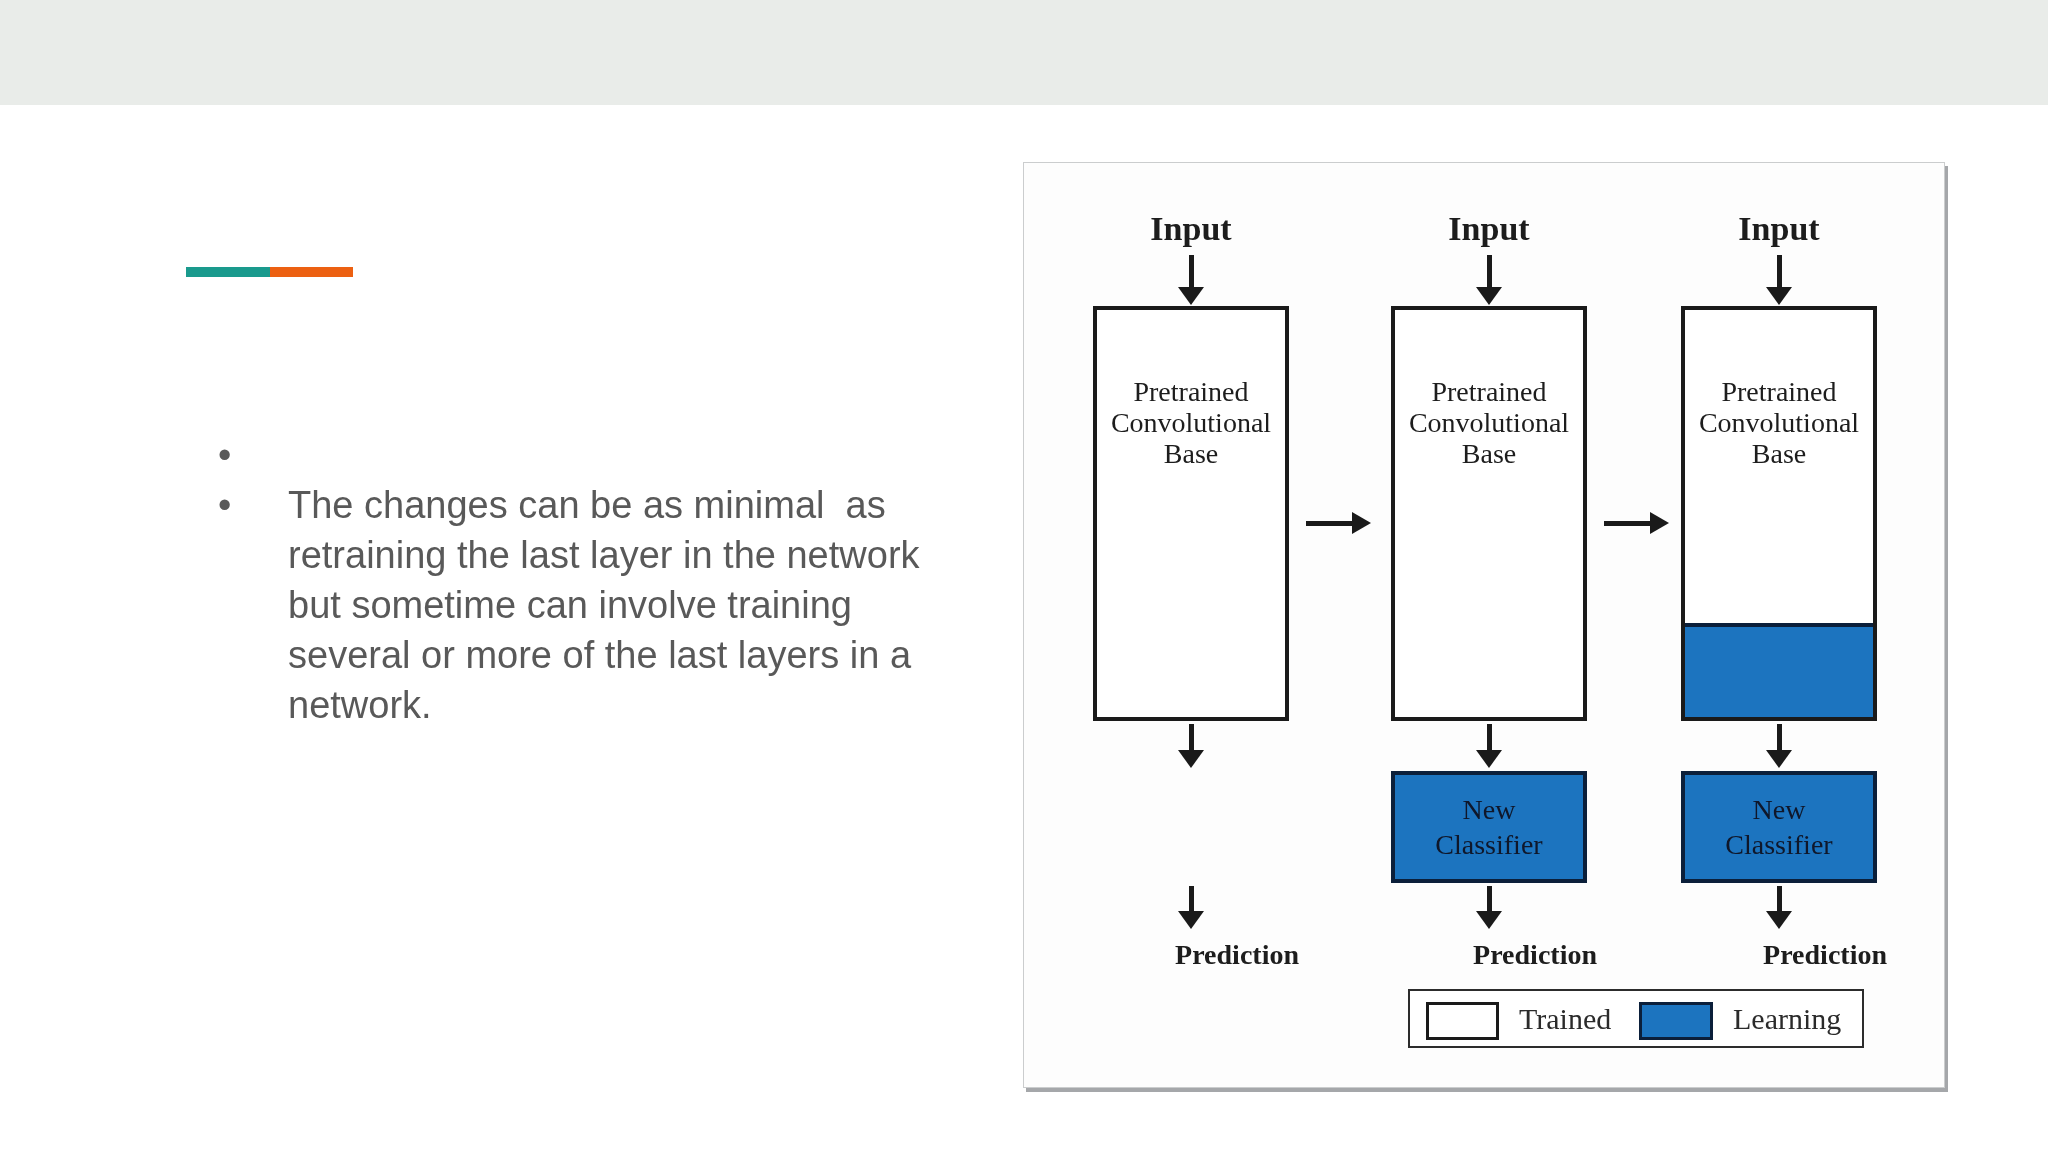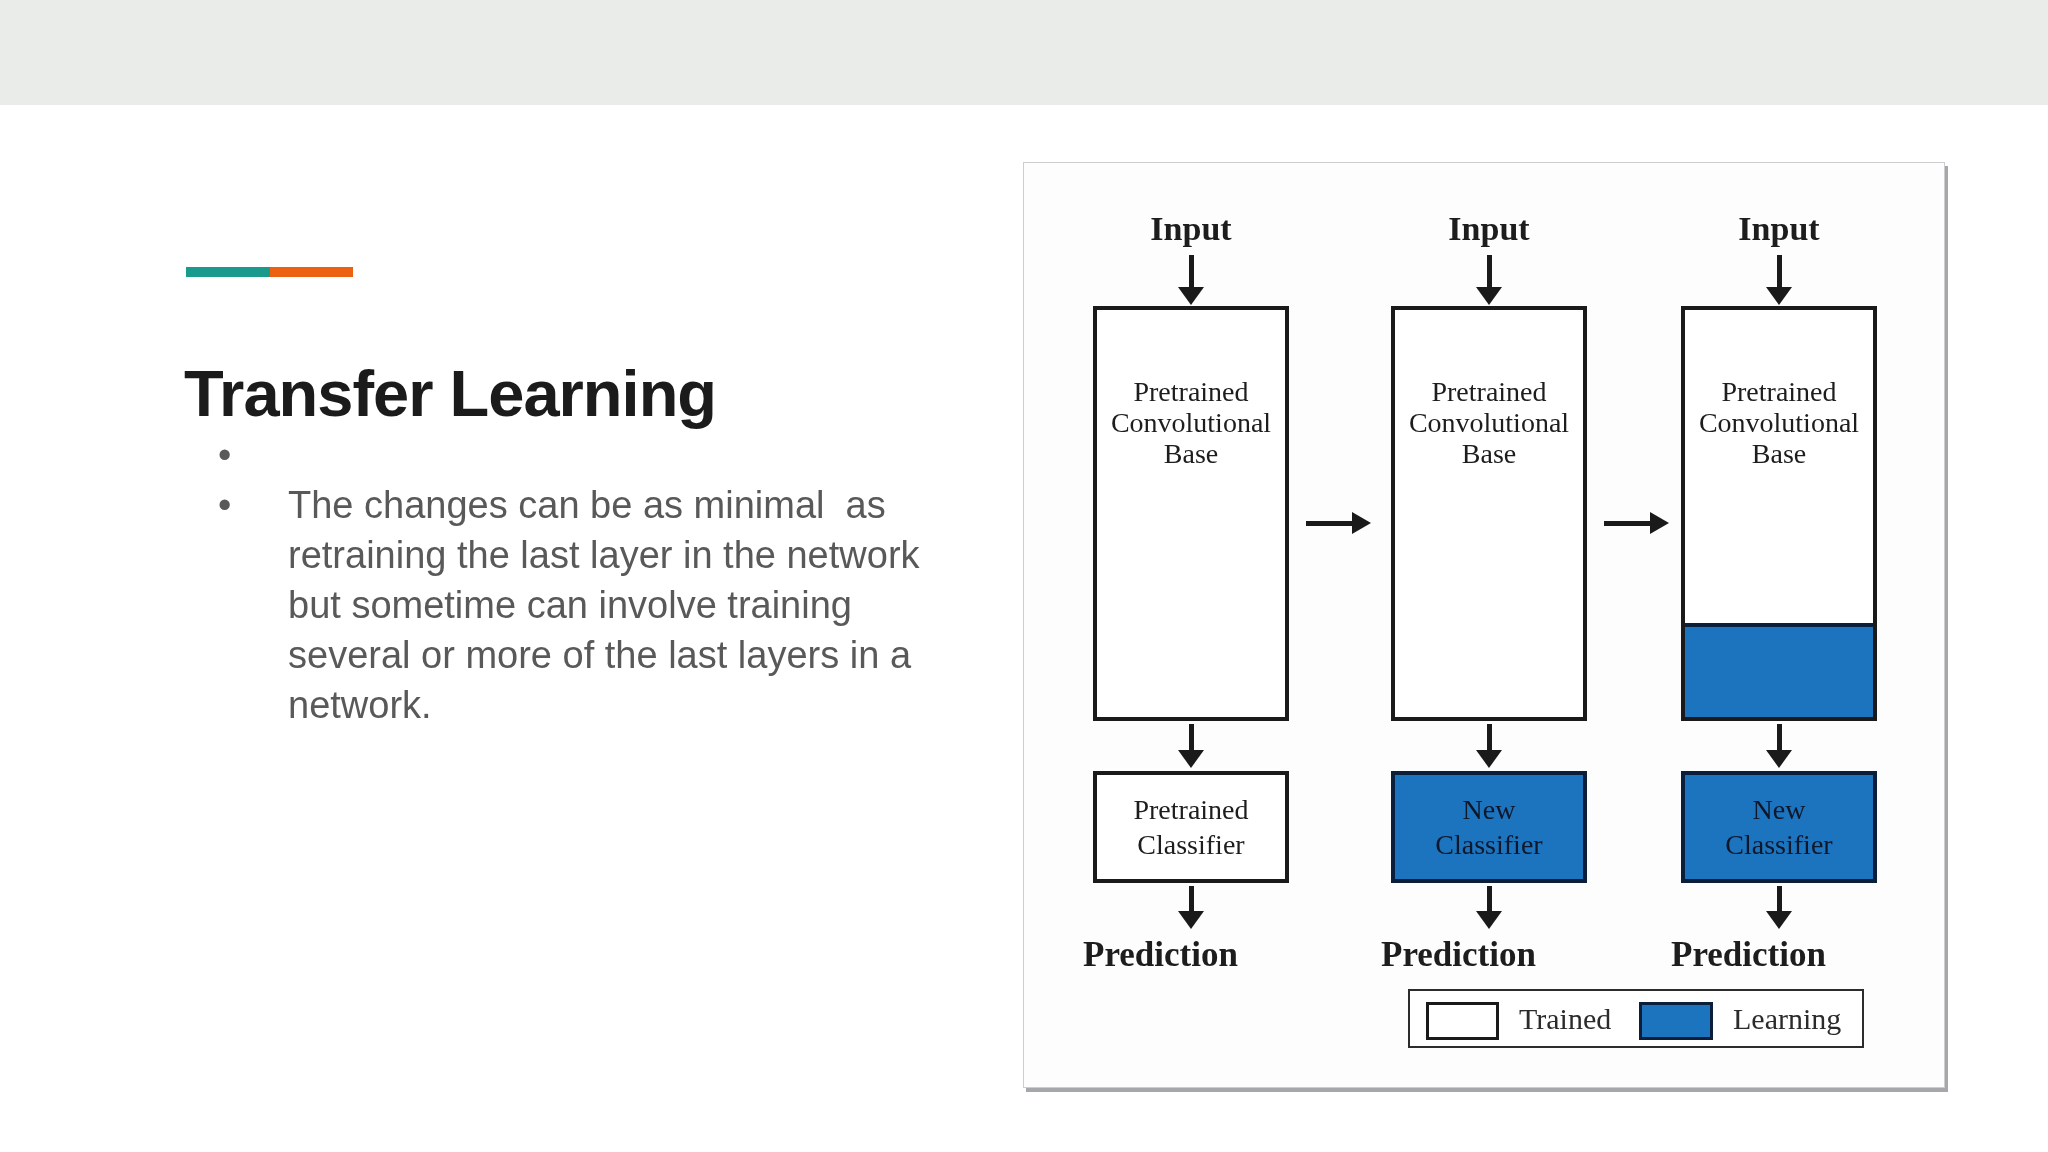--- a/index.html
+++ b/index.html
@@ -99,21 +99,21 @@
   }
   .cls-box.trained {
     background: var(--blue, #1c74bf);
     border-color: var(--navy, #0b1f3a);
     color: #0f172a;
   }
   .cls-label { max-width: 150px; text-align: center; font-size: 28px; line-height: 35px; }
 
   .prediction-label {
     position: absolute; top: 772px; left: -10px; width: 216px;
-    text-align: left; font-weight: bold; font-size: 35px; line-height: 40px;
+    text-align: right; font-weight: bold; font-size: 28px; line-height: 40px;
   }
 
   .h-arrow { position: absolute; top: 349px; display: flex; align-items: center; }
   .h-arrow .stem { height: 5px; width: 46px; background: #1a1a1a; }
   .h-arrow .head {
     width: 0; height: 0;
     border-top: 11px solid transparent; border-bottom: 11px solid transparent;
     border-left: 19px solid #1a1a1a;
   }
   .h-arrow-1 { left: 282px; }
@@ -139,21 +139,20 @@
 
 <div class="slide">
 
   <div class="top-band"></div>
 
   <div class="accent-line">
     <span class="accent-seg accent-teal"></span>
     <span class="accent-seg accent-orange"></span>
   </div>
 
-  <h1 class="page-title">Transfer Learning</h1>
 
   <div class="bullet-list">
     <div class="bullet-item">
       <span class="bullet-marker">•</span>
     </div>
     <div class="bullet-item">
       <span class="bullet-marker">•</span>
       <span class="bullet-text">The changes can be as minimal  as
 retraining the last layer in the network
 but sometime can involve training
@@ -170,23 +169,20 @@
         <div class="stem"></div>
         <div class="head"></div>
       </div>
       <div class="base-box">
         <div class="base-label">Pretrained Convolutional Base</div>
       </div>
       <div class="v-arrow arrow-mid">
         <div class="stem"></div>
         <div class="head"></div>
       </div>
-      <div class="cls-box">
-        <div class="cls-label">Pretrained Classifier</div>
-      </div>
       <div class="v-arrow arrow-out">
         <div class="stem"></div>
         <div class="head"></div>
       </div>
       <div class="prediction-label">Prediction</div>
     </div>
 
     <div class="col col-2">
       <div class="input-label">Input</div>
       <div class="v-arrow arrow-input">

